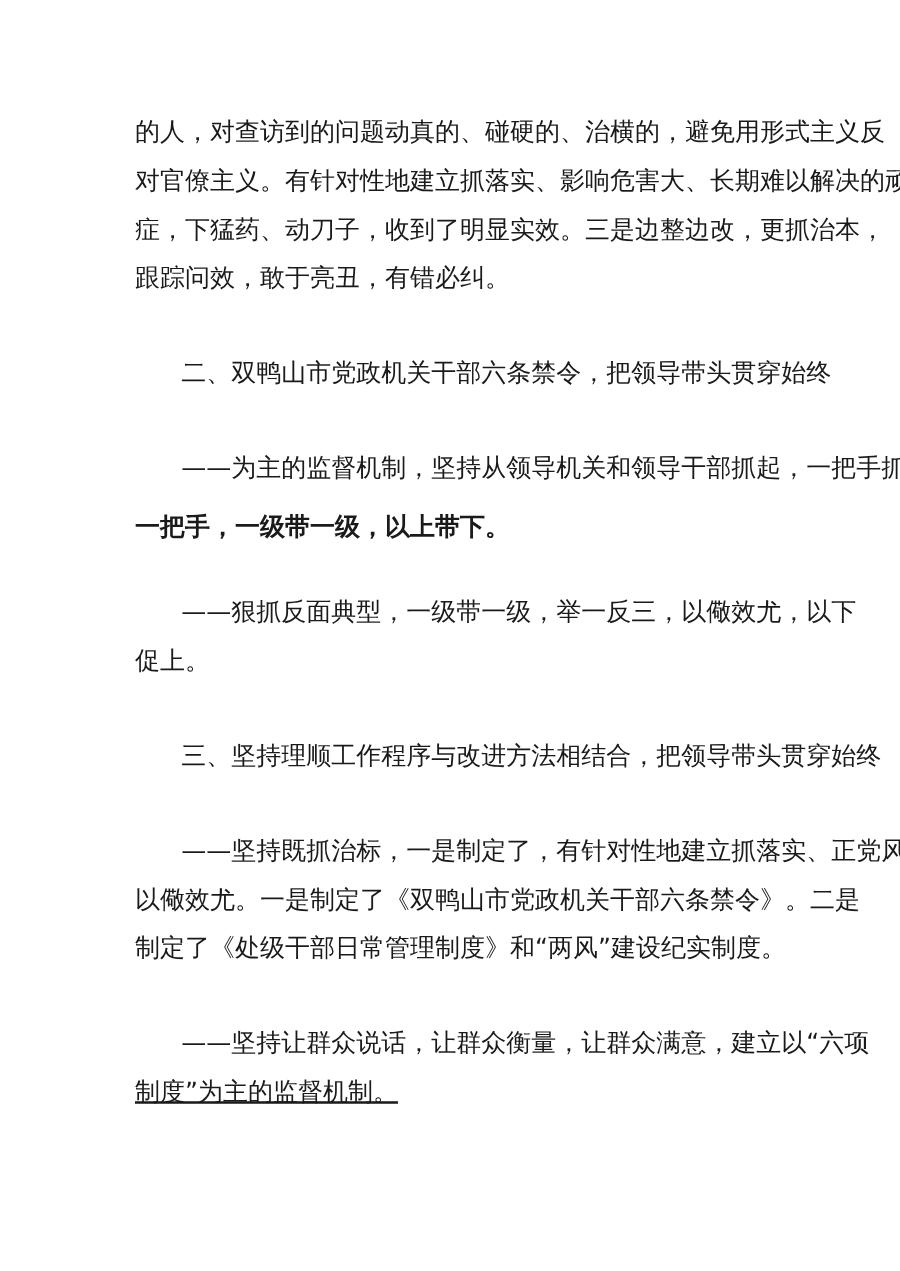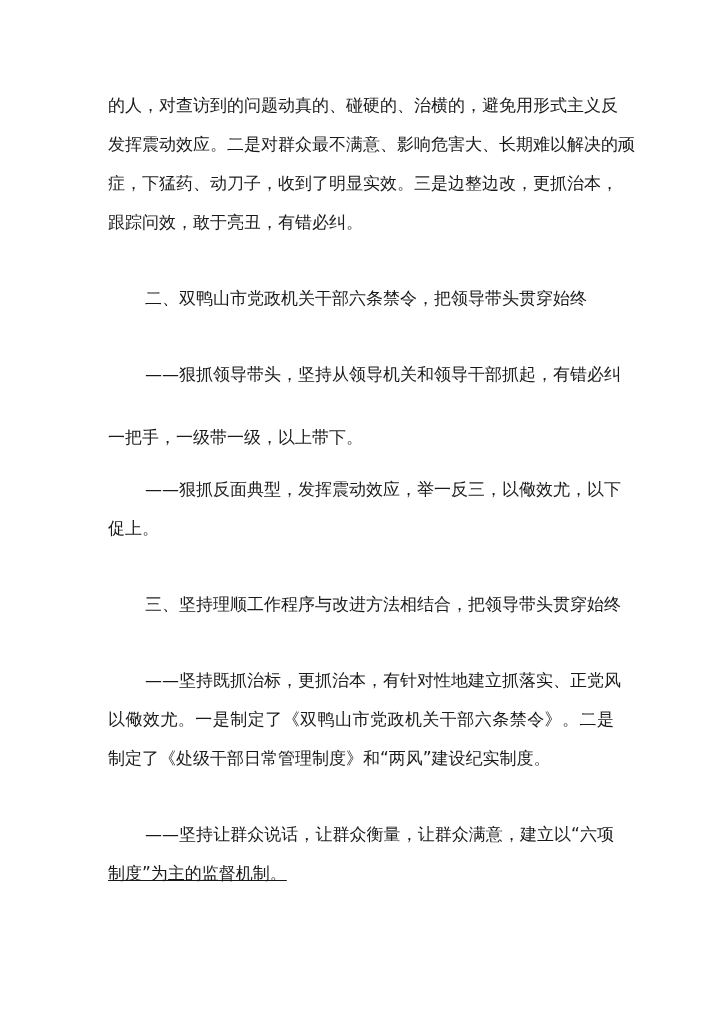--- a/index.html
+++ b/index.html
@@ -18,21 +18,21 @@
     .page {
       position: absolute;
       left: 108px;
       top: 0;
       width: 506px;
     }
     .line {
       position: absolute;
       left: 0;
       width: 506px;
-      font-size: 17px;
+      font-size: 20px;
       line-height: 26px;
       white-space: nowrap;
       letter-spacing: 0px;
       text-align: justify;
       text-align-last: justify;
     }
     .line.last {
       text-align-last: left;
     }
     .line.indent {
@@ -40,45 +40,45 @@
       width: 469px;
     }
   </style>
 </head>
 <body>
 
 <div class="page">
 
   <div>
     <div class="line" style="top:92px;">的人，对查访到的问题动真的、碰硬的、治横的，避免用形式主义反</div>
-    <div class="line" style="top:131px;">发挥震动效应。二是对群众最不满意、影响危害大、长期难以解决的顽</div>
+    <div class="line" style="top:131px;">对官僚主义。有针对性地建立抓落实、影响危害大、长期难以解决的顽</div>
     <div class="line" style="top:170px;">症，下猛药、动刀子，收到了明显实效。三是边整边改，更抓治本，</div>
     <div class="line last" style="top:209px;">跟踪问效，敢于亮丑，有错必纠。</div>
   </div>
 
   <div>
     <div class="line indent last" style="top:285px;">二、双鸭山市党政机关干部六条禁令，把领导带头贯穿始终</div>
   </div>
 
   <div>
-    <div class="line indent" style="top:361px;">——狠抓领导带头，坚持从领导机关和领导干部抓起，有错必纠</div>
-    <div class="line last" style="top:424px;">一把手，一级带一级，以上带下。</div>
+    <div class="line indent" style="top:361px;">——为主的监督机制，坚持从领导机关和领导干部抓起，一把手抓</div>
+    <div class="line last" style="top:408px;font-weight:bold;">一把手，一级带一级，以上带下。</div>
   </div>
 
   <div>
-    <div class="line indent" style="top:476px;">——狠抓反面典型，发挥震动效应，举一反三，以儆效尤，以下</div>
+    <div class="line indent" style="top:476px;">——狠抓反面典型，一级带一级，举一反三，以儆效尤，以下</div>
     <div class="line last" style="top:515px;">促上。</div>
   </div>
 
   <div>
     <div class="line indent last" style="top:591px;">三、坚持理顺工作程序与改进方法相结合，把领导带头贯穿始终</div>
   </div>
 
   <div>
-    <div class="line indent" style="top:667px;">——坚持既抓治标，更抓治本，有针对性地建立抓落实、正党风</div>
+    <div class="line indent" style="top:667px;">——坚持既抓治标，一是制定了，有针对性地建立抓落实、正党风</div>
     <div class="line" style="top:706px;">以儆效尤。一是制定了《双鸭山市党政机关干部六条禁令》。二是</div>
     <div class="line last" style="top:745px;">制定了《处级干部日常管理制度》和“两风”建设纪实制度。</div>
   </div>
 
   <div>
     <div class="line indent" style="top:821px;">——坚持让群众说话，让群众衡量，让群众满意，建立以“六项</div>
     <div class="line last" style="top:860px;text-decoration:underline;">制度”为主的监督机制。</div>
   </div>
 
 </div>

